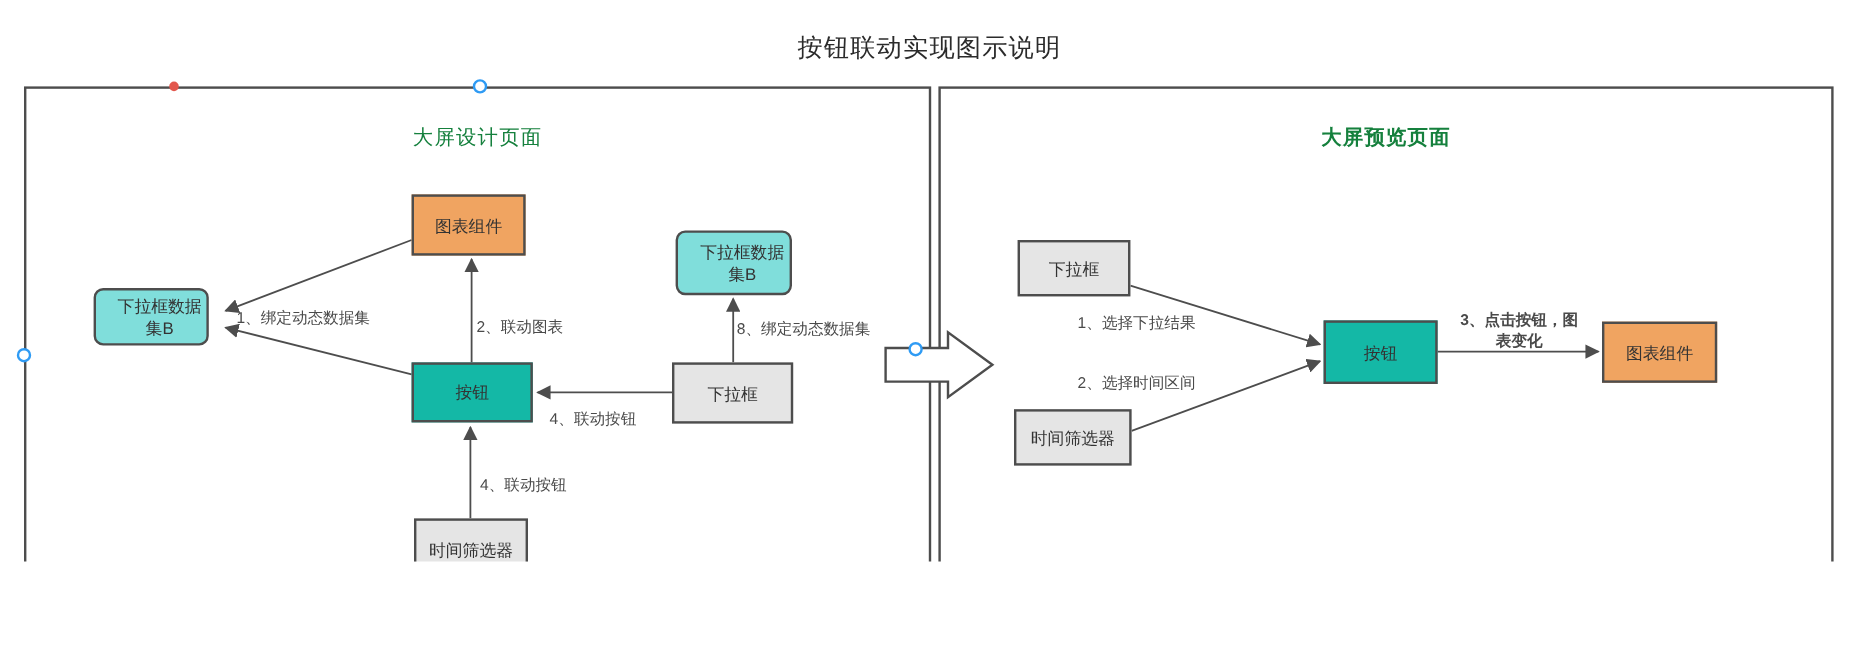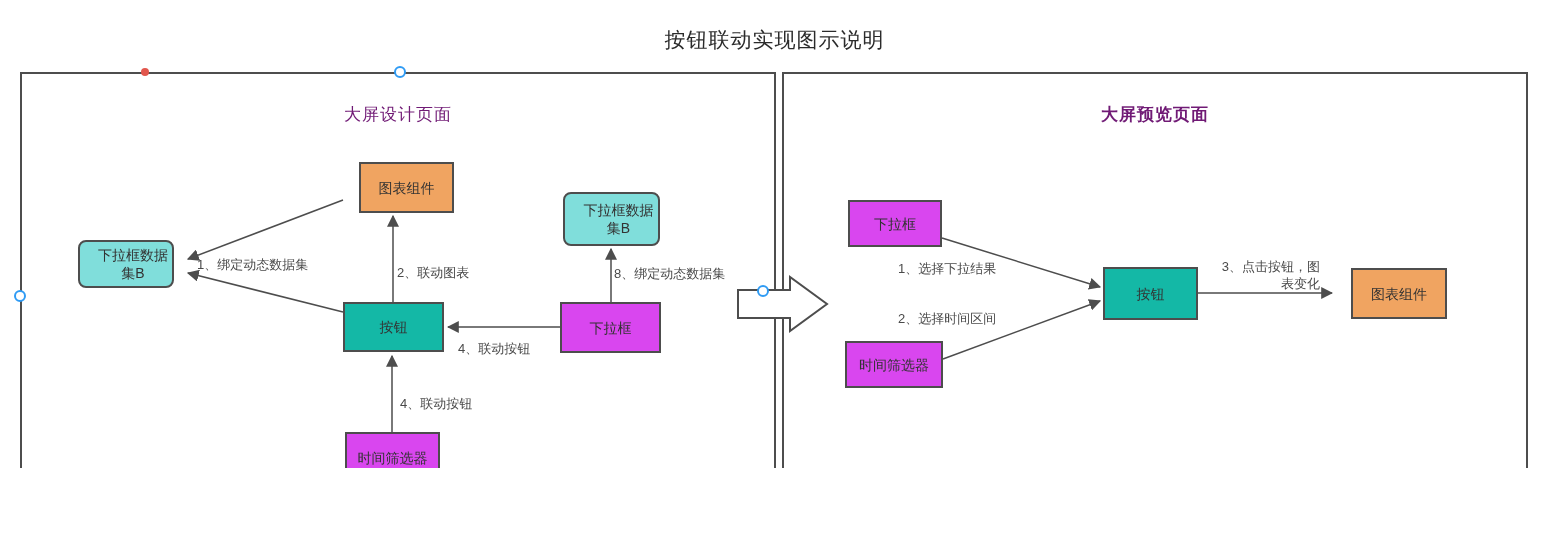--- a/index.html
+++ b/index.html
@@ -27,21 +27,21 @@
     border: 2px solid #4d4d4d;
     background: #ffffff;
   }
   .panel-left  { left: 20px;  width: 756px; }
   .panel-right { left: 782px; width: 746px; }
   .panel-title {
     position: absolute;
     top: 103px;
     text-align: center;
     font-size: 17px;
-    color: #701a75;
+    color: #15803d;
     letter-spacing: 1px;
   }
   .panel-title.left  { left: 20px;  width: 756px; }
   .panel-title.right { left: 782px; width: 746px; font-weight: bold; }
   svg.overlay {
     position: absolute;
     left: 0; top: 0;
     width: 1549px; height: 552px;
   }
   .node {
@@ -49,34 +49,35 @@
     border: 2px solid #4d4d4d;
     display: flex;
     align-items: center;
     justify-content: center;
     text-align: center;
     font-size: 14px;
     color: #333333;
     line-height: 18px;
   }
   .rounded { border-radius: 8px; }
-  .fill-orange { background: #f0a461; margin-left: 16px; }
+  .fill-orange { background: #f0a461; }
   .fill-cyan   { background: #80dedb; padding-left: 14px; }
   .fill-salmon { background: #14b8a6; }
-  .fill-red    { background: #d946ef; }
+  .fill-red    { background: #e5e5e5; }
   .edge-label {
     position: absolute;
     font-size: 13px;
     color: #4a4a4a;
     white-space: nowrap;
     line-height: 17px;
   }
   .edge-label.wrap {
     white-space: normal;
-    text-align: right;
+    text-align: center;
+    font-weight: bold;
   }
   .narrow-label { display: inline-block; width: 76px; }
 </style>
 </head>
 <body>
 
 <div class="canvas">
 
   <div class="main-title">按钮联动实现图示说明</div>
 

